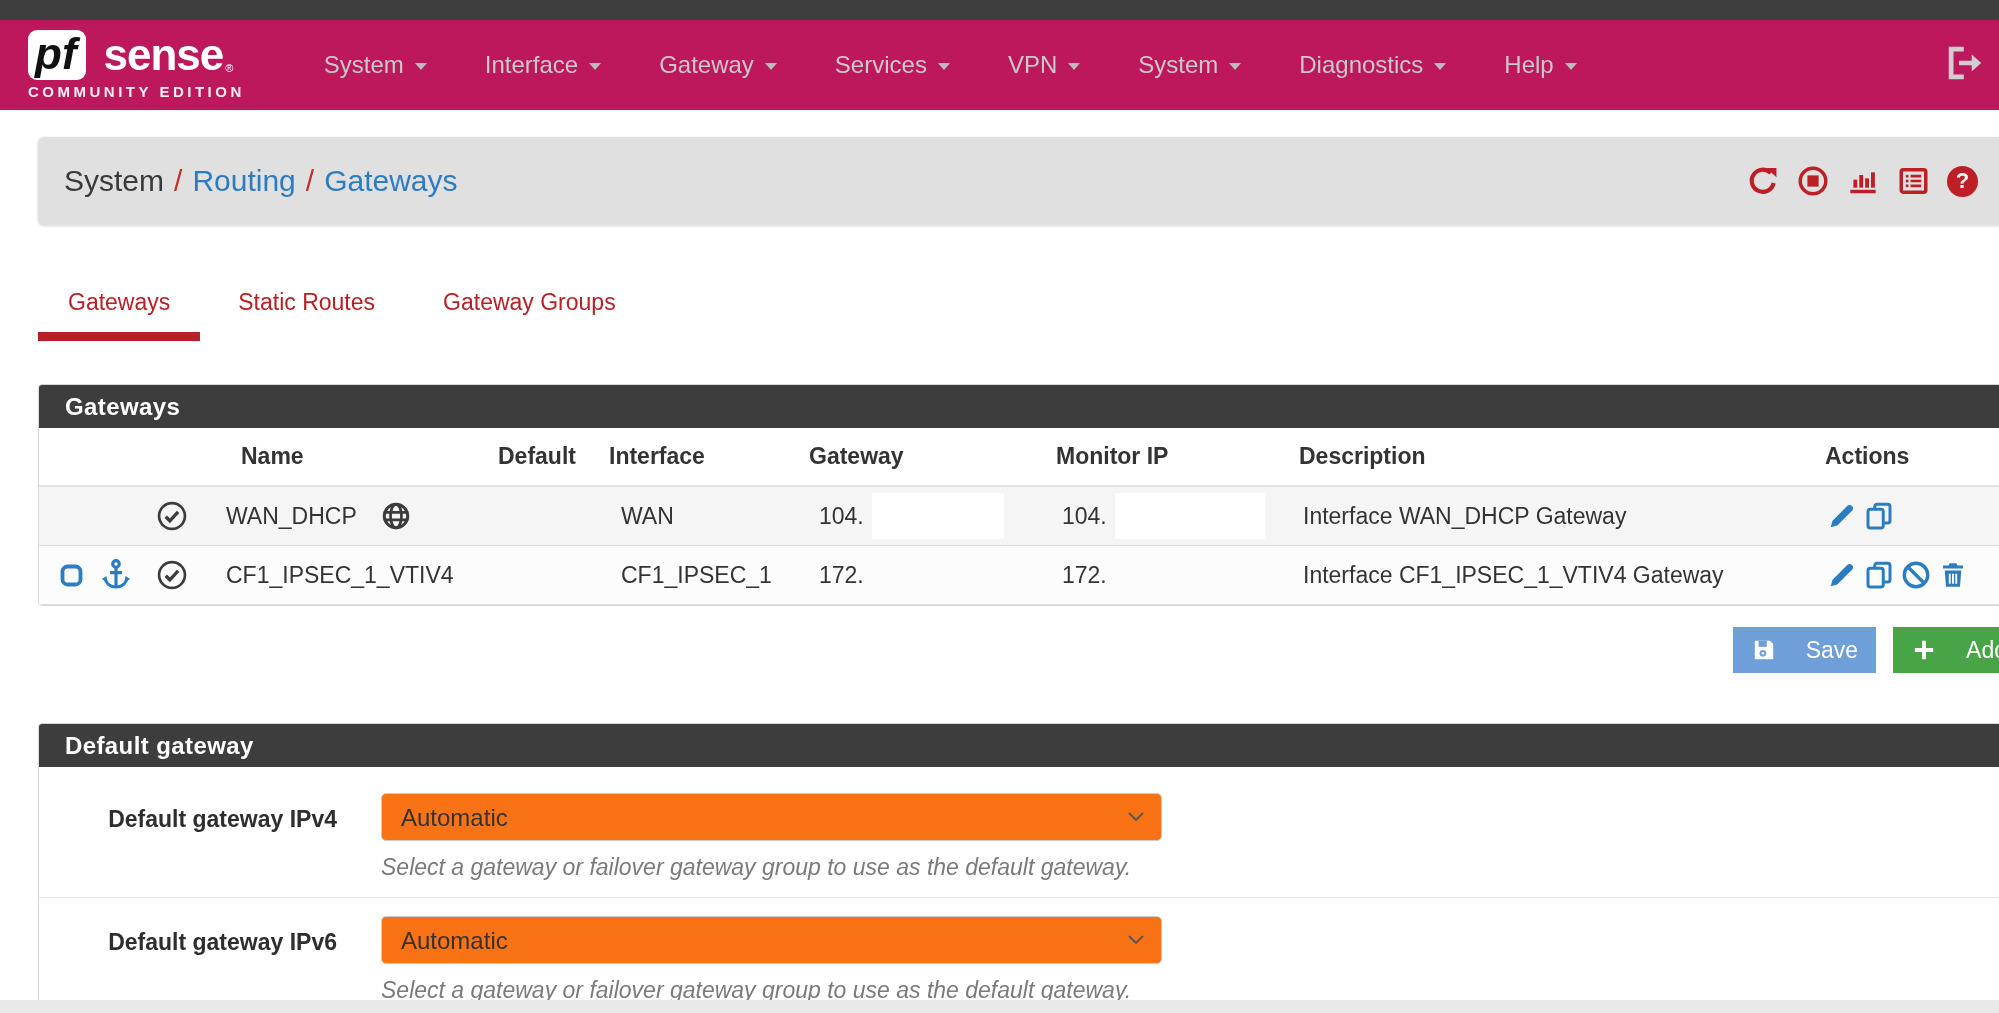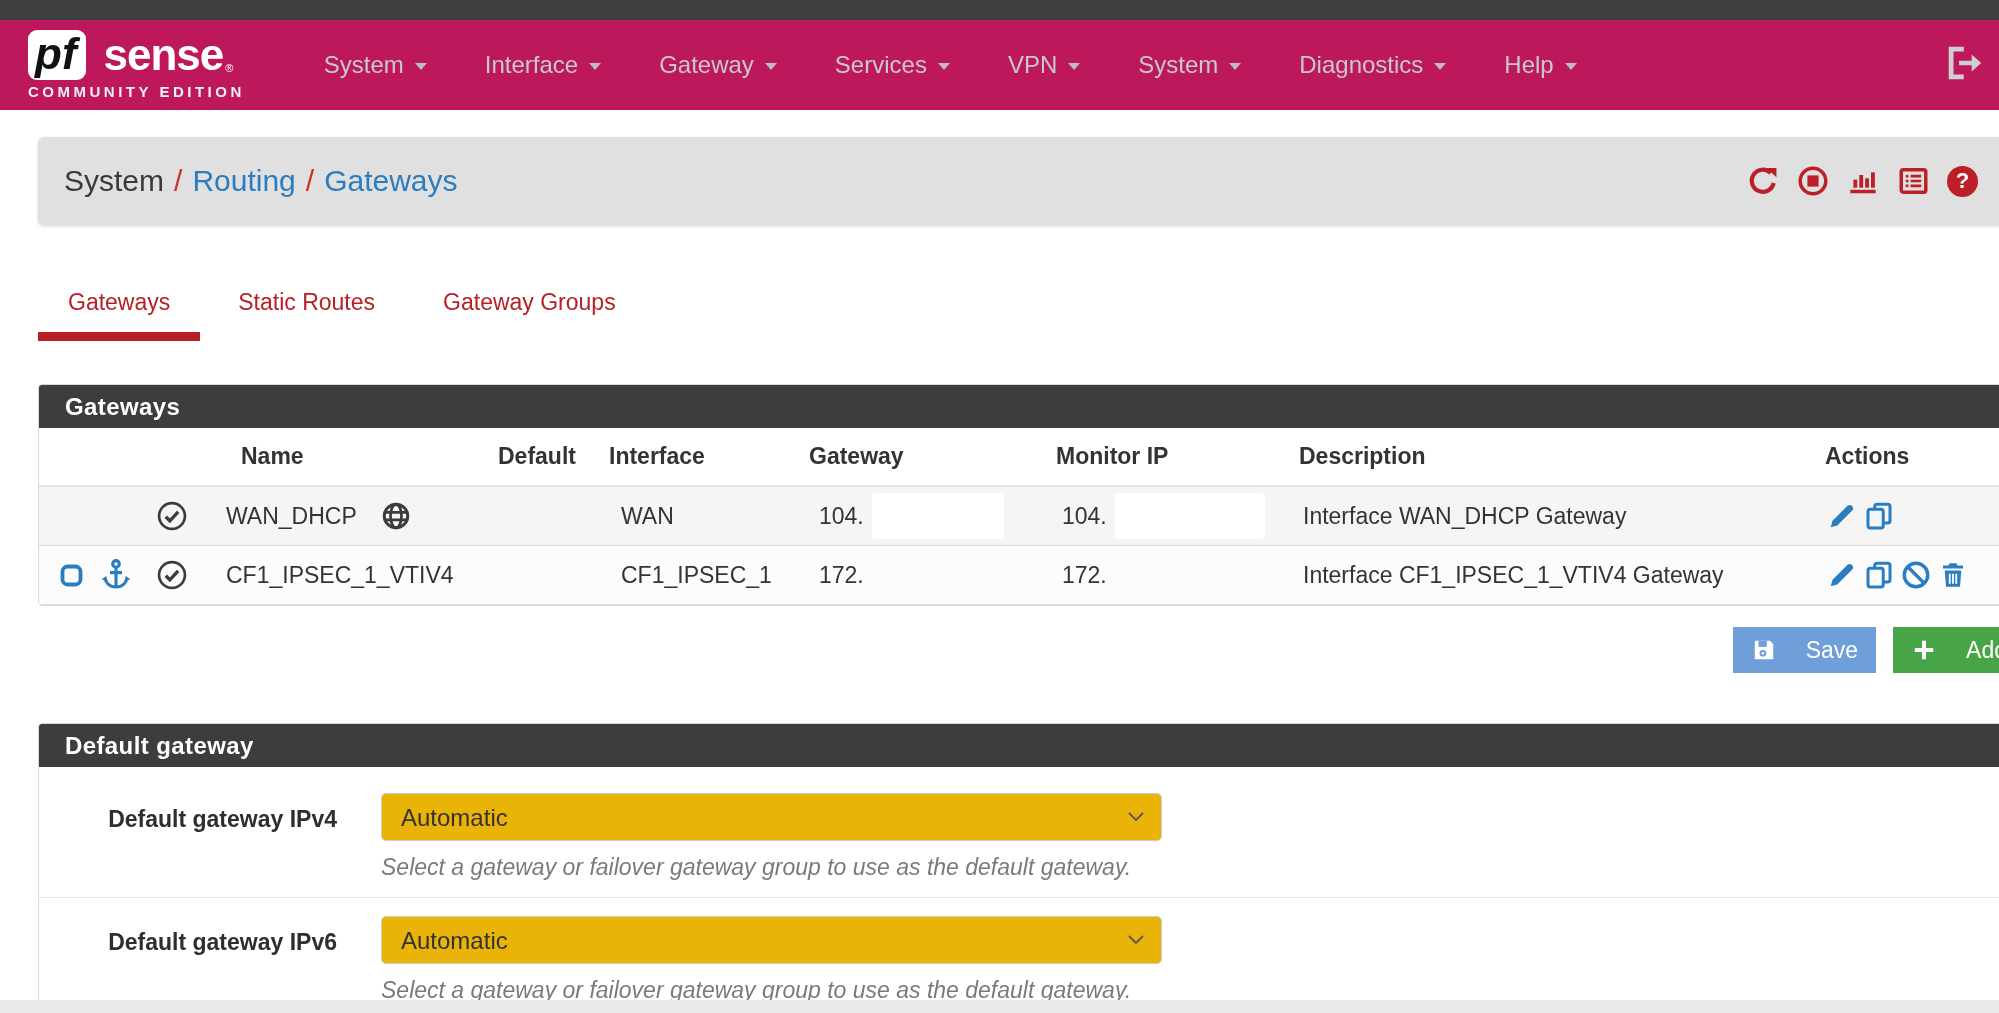--- a/index.html
+++ b/index.html
@@ -80,21 +80,21 @@
   .btn-add { background:#47a447; }
 
   
   .panel-body { padding:26px 0 8px; background:#fff; }
   .form-group { display:flex; padding-bottom:14px; }
   .form-group.second { border-top:1px solid #e7e7e7; margin-top:2px; padding-top:18px; }
   .flabel { width:298px; text-align:right; font-weight:bold; font-size:23px; padding-top:13px; color:#2e2e2e; }
   .fctrl { margin-left:44px; }
   .sel-wrap { position:relative; width:781px; }
   select { width:781px; height:48px; font-size:24px; color:#333; padding:0 46px 0 19px;
-           border:1px solid #ccc; border-radius:5px; background:#eab308; appearance:none;
+           border:1px solid #ccc; border-radius:5px; background:#f97316; appearance:none;
            -webkit-appearance:none; font-family:"Liberation Sans",sans-serif; }
   .chev { position:absolute; right:16px; top:17px; pointer-events:none; }
   .fhelp { margin-top:13px; font-size:23px; color:#7a7a7a;font-style:italic; }
 </style>
 </head>
 <body>
 
 <div class="page">
 
   <div class="topstrip"></div>

